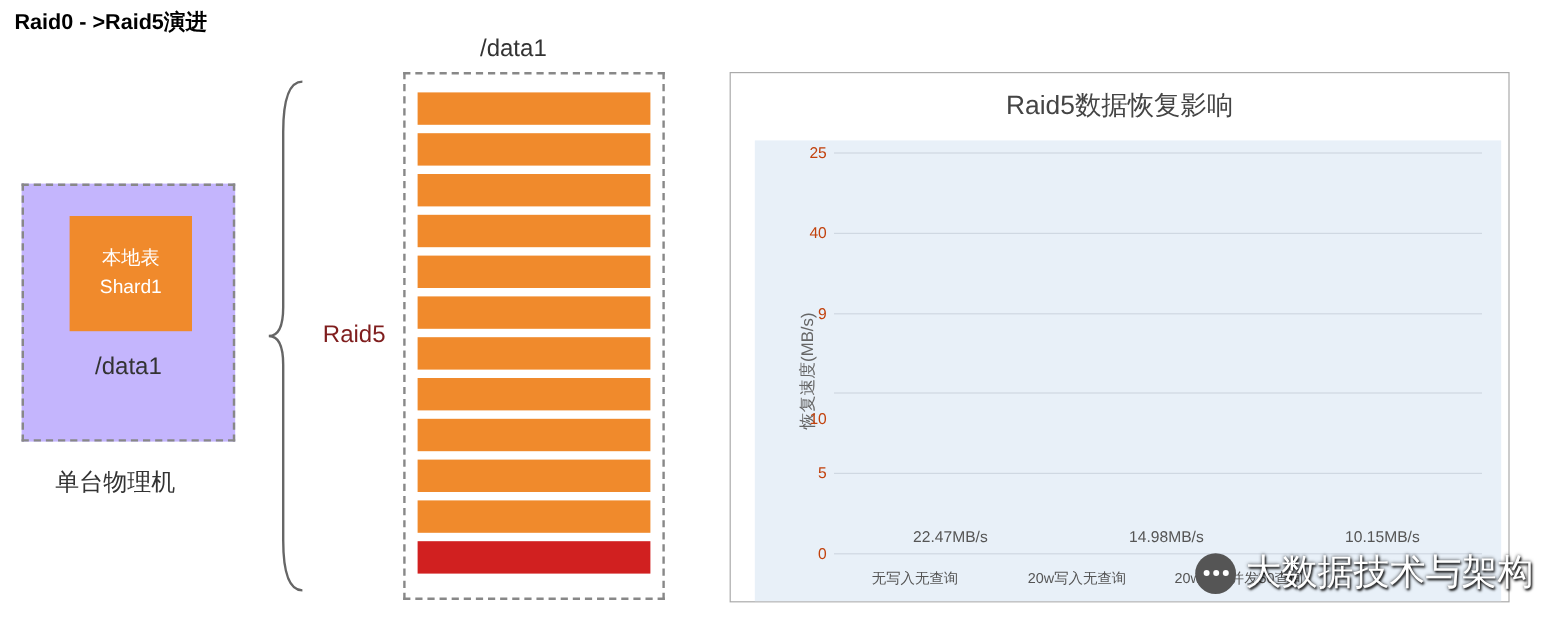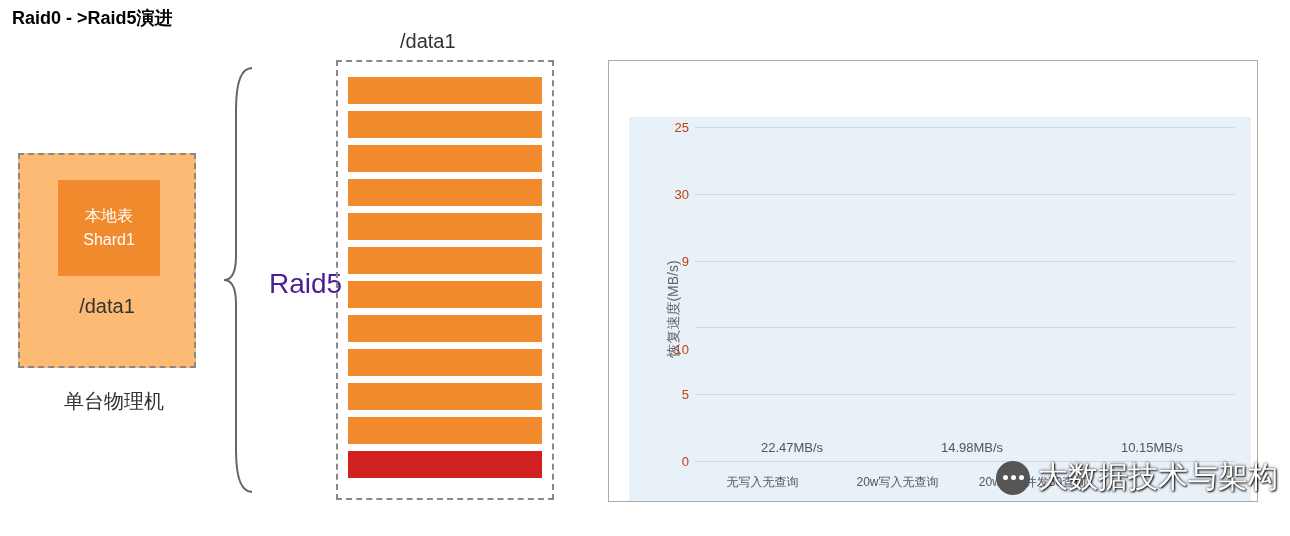--- a/index.html
+++ b/index.html
@@ -1,25 +1,25 @@
 <!DOCTYPE html>
 <html><head>
 <meta charset="utf-8">
 <style>
 * { box-sizing: border-box; margin: 0; padding: 0; }
 body { font-family: "Microsoft YaHei", Arial, sans-serif; width: 1290px; height: 536px; background: #fff; position: relative; }
 .title { position: absolute; top: 6px; left: 12px; font-size: 18px; font-weight: bold; color: #000; }
 .data1-label { position: absolute; top: 30px; left: 400px; font-size: 20px; color: #333; }
-.server-box { position: absolute; top: 153px; left: 18px; width: 178px; height: 215px; border: 2px dashed #888; background: #fdba74; }
+.server-box { position: absolute; top: 153px; left: 18px; width: 178px; height: 215px; border: 2px dashed #888; background: #c4b5fd; }
 .shard { position: absolute; top: 25px; left: 38px; width: 102px; height: 96px; background: #f08a2c; color: #fff; font-size: 16px; display: flex; flex-direction: column; align-items: center; justify-content: center; line-height: 1.5; }
 .data1-small { position: absolute; top: 140px; left: 0; width: 100%; text-align: center; font-size: 20px; color: #333; }
-.server-caption { position: absolute; top: 388px; left: 64px; font-size: 20px; color: #333; }
+.server-caption { position: absolute; top: 388px; left: 46px; font-size: 20px; color: #333; }
 .brace { position: absolute; top: 66px; left: 222px; width: 34px; height: 428px; }
 .brace svg { width: 100%; height: 100%; }
-.raid5-label { position: absolute; top: 268px; left: 269px; font-size: 28px; color: #4c1d95; }
+.raid5-label { position: absolute; top: 268px; left: 269px; font-size: 20px; color: #7f1d1d; }
 .disk-group { position: absolute; top: 60px; left: 336px; width: 218px; height: 440px; border: 2px dashed #888; padding: 15px 10px 8px; display: flex; flex-direction: column; gap: 7px; }
 .disk { width: 100%; height: 27px; background: #f08a2c; }
 .disk.parity { background: #d12020; }
 .chart-outer { position: absolute; top: 60px; left: 608px; width: 650px; height: 442px; border: 1px solid #aaa; background: #fff; }
 .chart-title { text-align: center; font-size: 22px; color: #444; padding: 12px 0 6px; }
 .chart-area { position: absolute; top: 56px; left: 20px; right: 6px; bottom: 0; background: #e8f0f8; }
 .yaxis-label { position: absolute; left: -4px; top: 50%; transform: translateY(-50%) rotate(-90deg); transform-origin: center; font-size: 14px; color: #666; white-space: nowrap; }
 .plot { position: absolute; top: 10px; left: 66px; right: 16px; bottom: 40px; }
 .grid { position: absolute; inset: 0; }
 .gridline { position: absolute; left: 0; right: 0; height: 1px; background: #cfd8e2; }
@@ -67,34 +67,35 @@
     <div class="disk"></div>
     <div class="disk"></div>
     <div class="disk"></div>
     <div class="disk"></div>
     <div class="disk"></div>
     <div class="disk"></div>
     <div class="disk parity"></div>
   </div>
 
 <div class="chart-outer">
+  <div class="chart-title">Raid5数据恢复影响</div>
   <div class="chart-area">
     <div class="yaxis-label">恢复速度(MB/s)</div>
     <div class="plot">
       <div class="grid" id="grid">
           <div class="gridline" style="top: 100%;"></div>
           <div class="ytick" style="top: 100%;">0</div>
           <div class="gridline" style="top: 80%;"></div>
           <div class="ytick" style="top: 80%;">5</div>
           <div class="gridline" style="top: 60%;"></div>
           <div class="ytick" style="top: 60%; margin-top: 22px;">10</div>
           <div class="gridline" style="top: 40%;"></div>
           <div class="ytick" style="top: 40%;">9</div>
           <div class="gridline" style="top: 20%;"></div>
-          <div class="ytick" style="top: 20%;">30</div>
+          <div class="ytick" style="top: 20%;">40</div>
           <div class="gridline" style="top: 0%;"></div>
           <div class="ytick" style="top: 0%;">25</div>
         </div>
       <div class="bars" id="bars">
           <div class="bar-wrap">
             <div class="bar-label" style="bottom: calc(89.88% + 6px);">22.47MB/s</div>
             <div class="bar" style="height: 89.88%; background: rgb(156, 195, 228);"></div>
           </div>
           <div class="bar-wrap">
             <div class="bar-label" style="bottom: calc(59.92% + 6px);">14.98MB/s</div>

